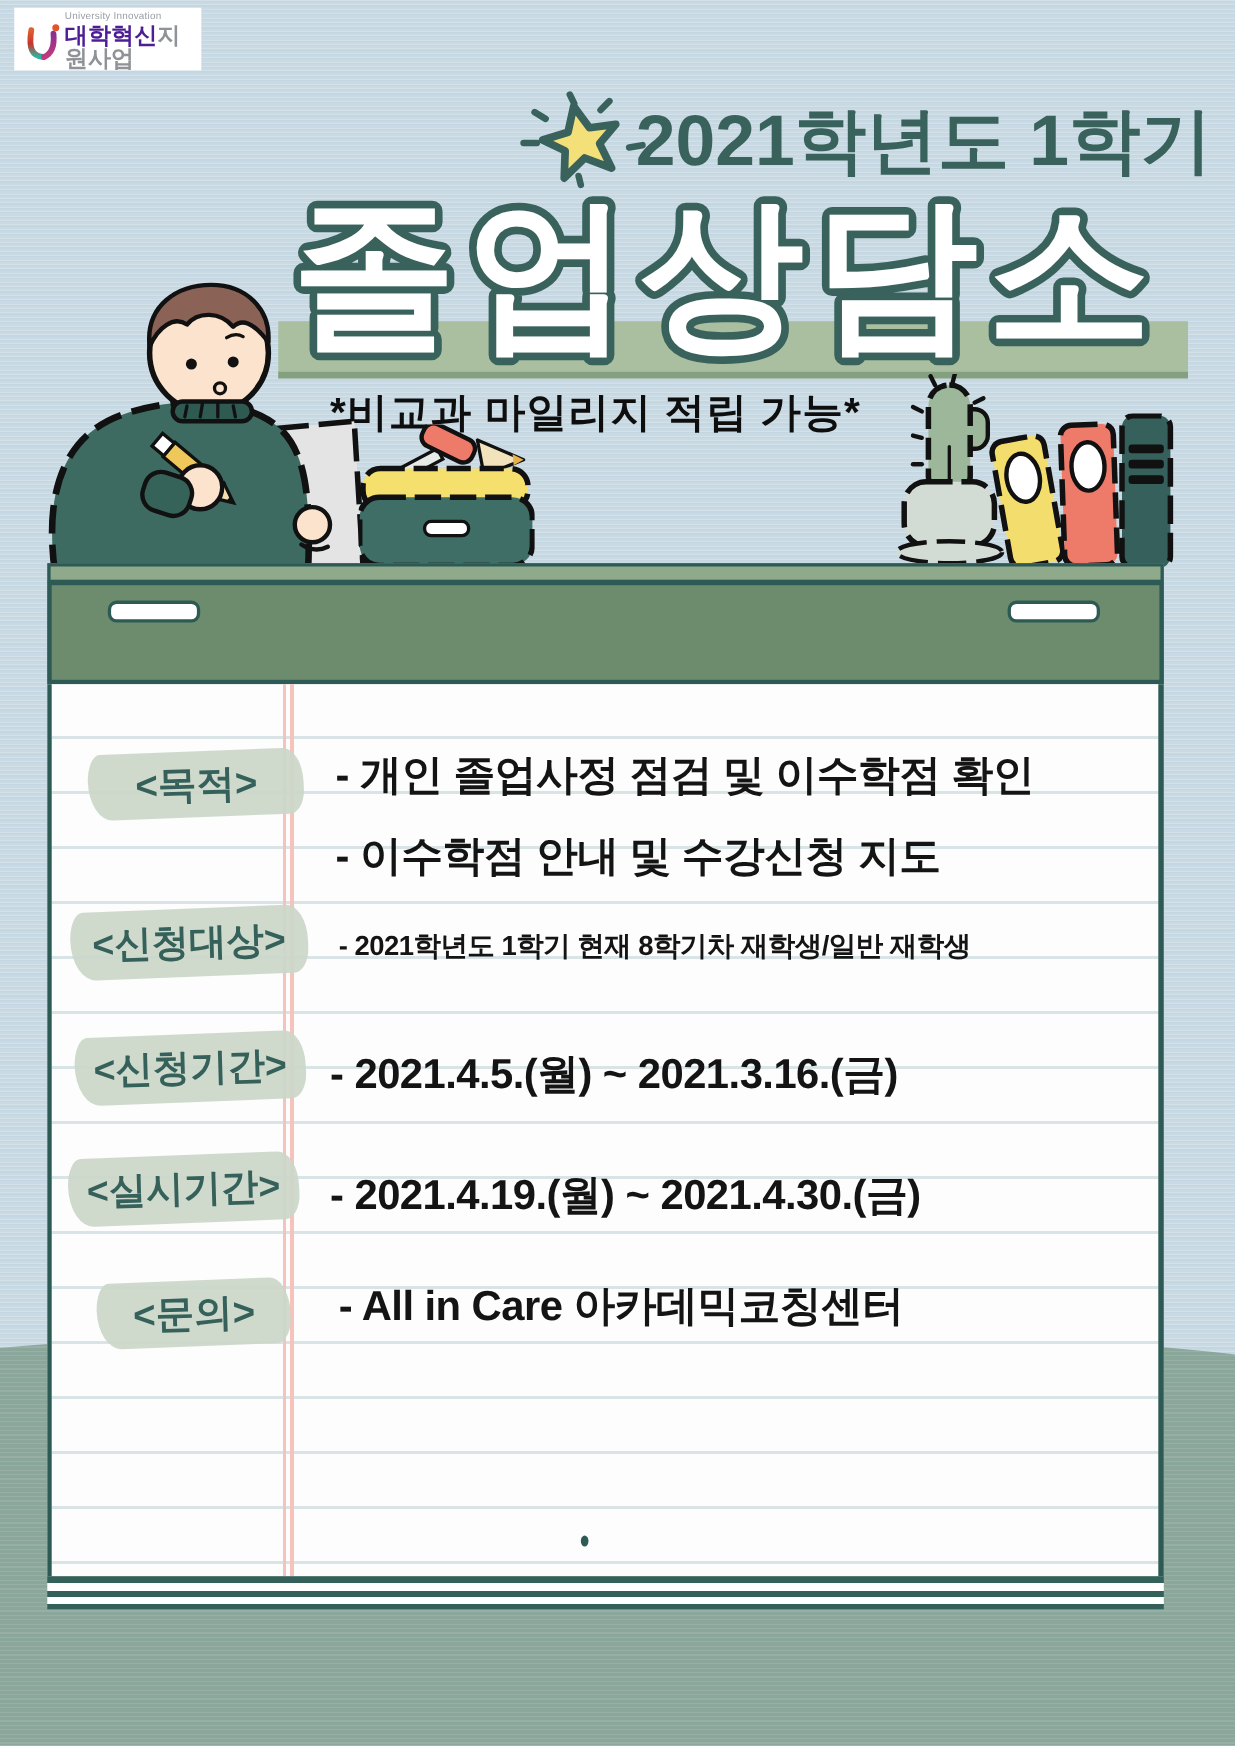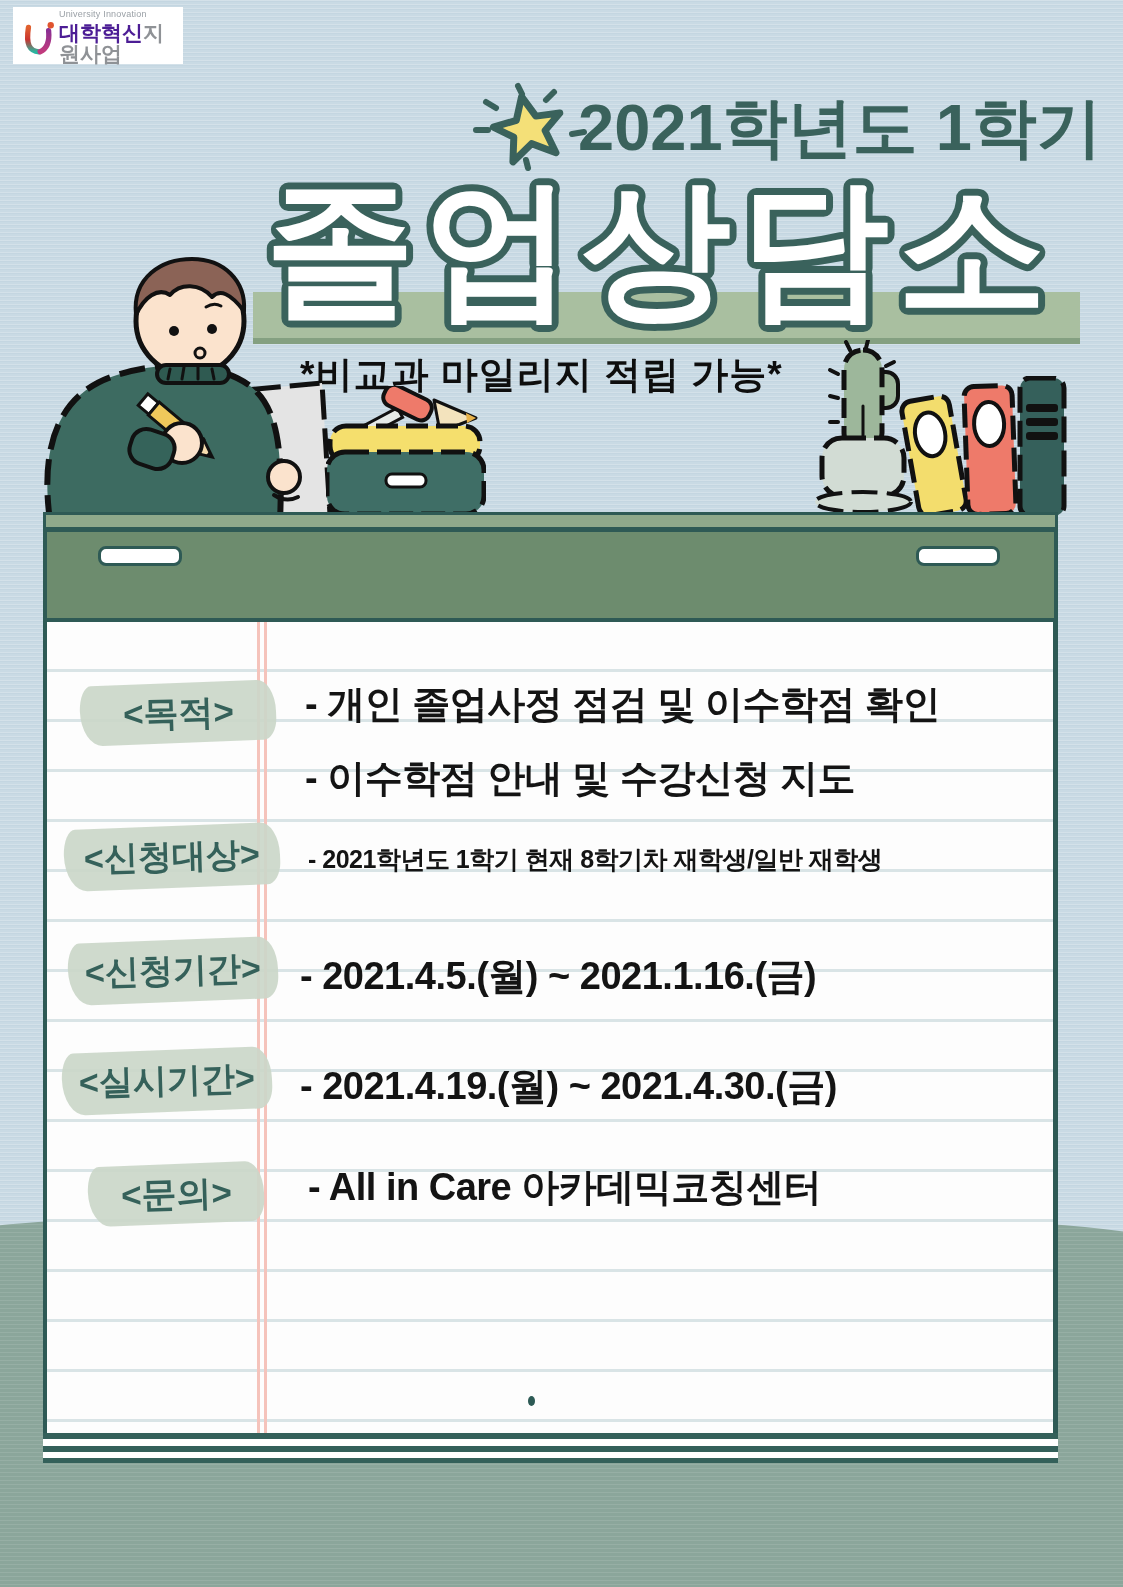--- a/index.html
+++ b/index.html
@@ -220,21 +220,21 @@
   <div class="line c01">- 이수학점 안내 및 수강신청 지도</div>
 
   <div class="hl lbl1">
       <span>&lt;신청대상&gt;</span>
     </div>
   <div class="line c10">- 2021학년도 1학기 현재 8학기차 재학생/일반 재학생</div>
 
   <div class="hl lbl2">
       <span>&lt;신청기간&gt;</span>
     </div>
-  <div class="line c20">- 2021.4.5.(월) ~ 2021.1.16.(금)</div>
+  <div class="line c20">- 2021.4.5.(월) ~ 2021.3.16.(금)</div>
 
   <div class="hl lbl3">
       <span>&lt;실시기간&gt;</span>
     </div>
   <div class="line c30">- 2021.4.19.(월) ~ 2021.4.30.(금)</div>
 
   <div class="hl lbl4">
       <span>&lt;문의&gt;</span>
     </div>
   <div class="line c40">- All in Care 아카데믹코칭센터</div>

